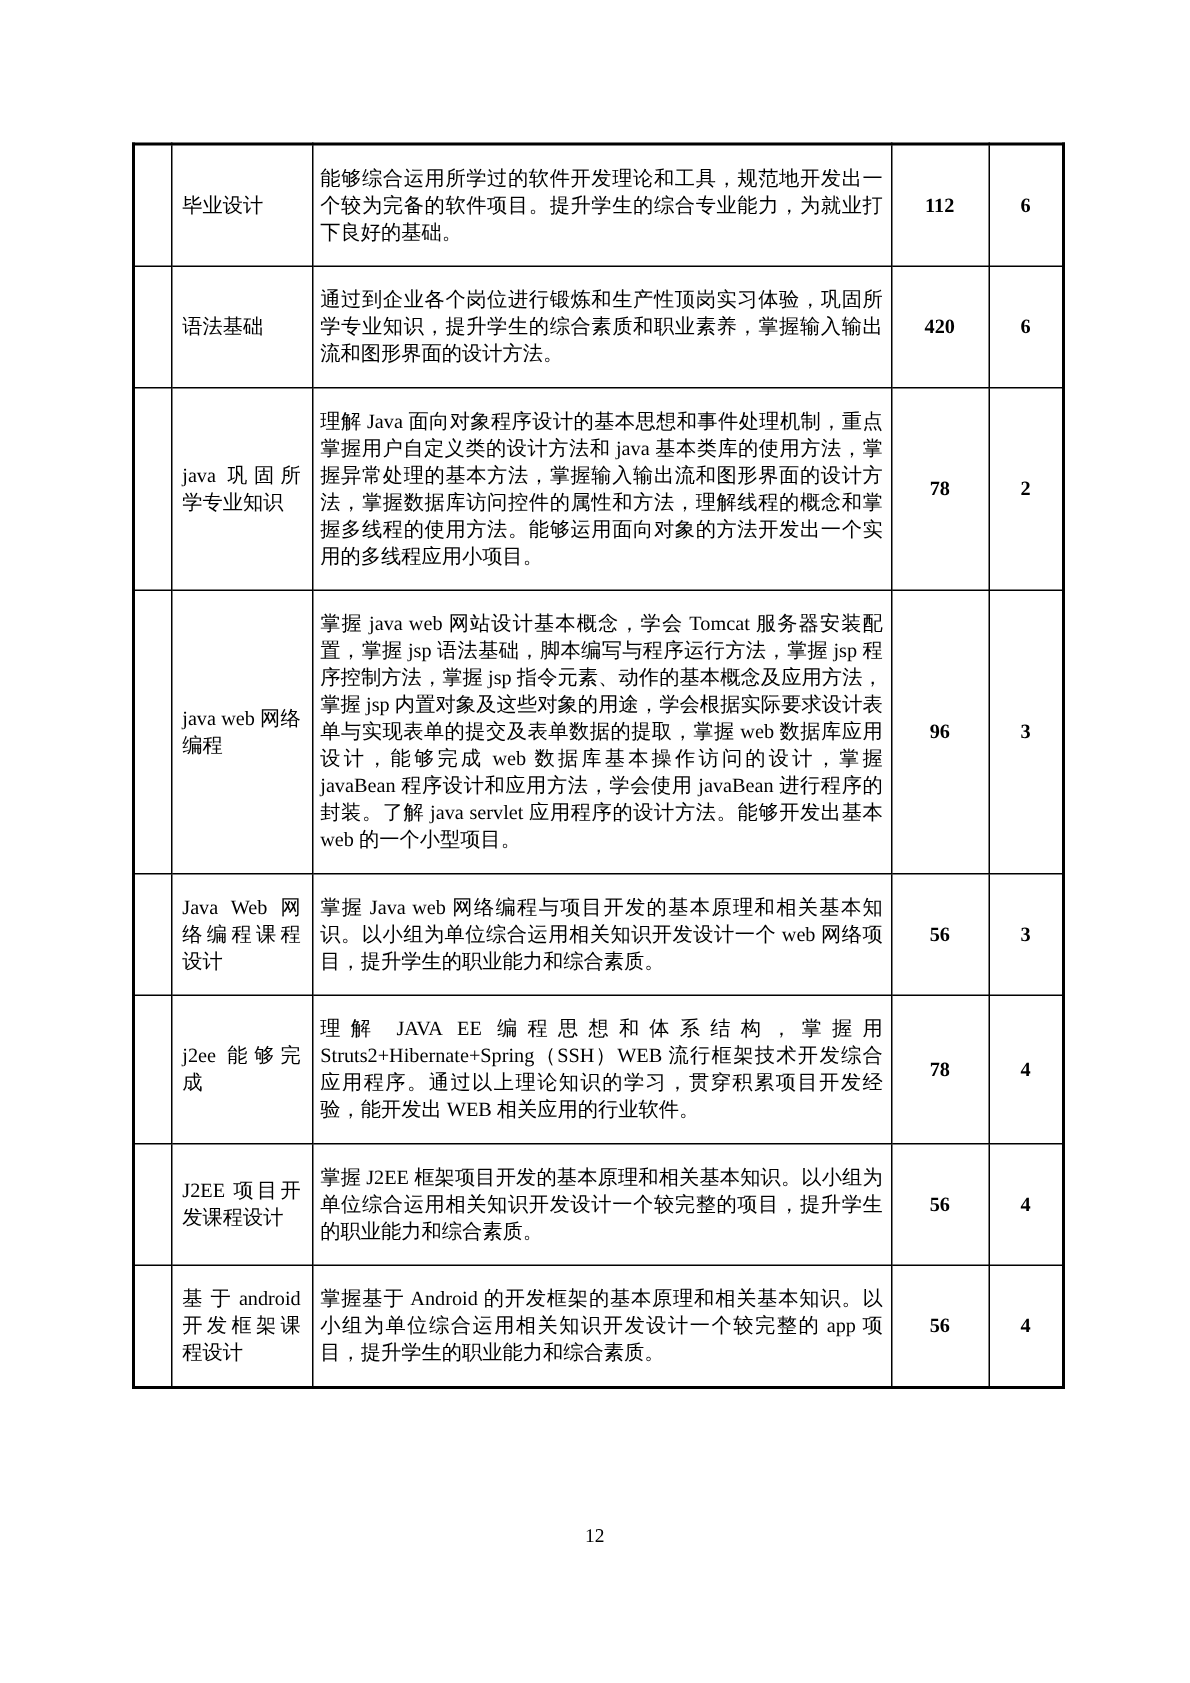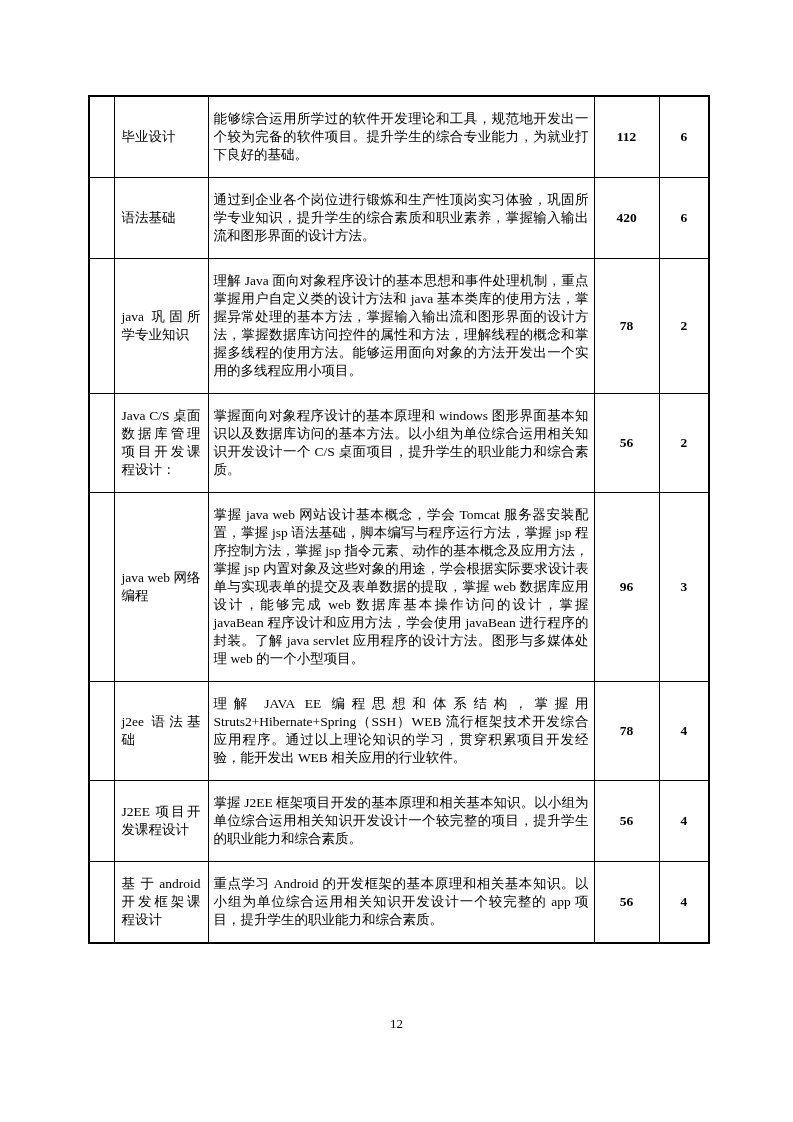--- a/index.html
+++ b/index.html
@@ -90,58 +90,58 @@
   </tr>
 
   <tr style="height: 105px;">
     <td class="cell-blank"></td>
     <td class="cell-name">java 巩固所学专业知识</td>
     <td class="cell-desc">理解 Java 面向对象程序设计的基本思想和事件处理机制，重点掌握用户自定义类的设计方法和 java 基本类库的使用方法，掌握异常处理的基本方法，掌握输入输出流和图形界面的设计方法，掌握数据库访问控件的属性和方法，理解线程的概念和掌握多线程的使用方法。能够运用面向对象的方法开发出一个实用的多线程应用小项目。</td>
     <td class="cell-hours">78</td>
     <td class="cell-credits">2</td>
   </tr>
 
-  <tr style="height: 77px;">
-    <td class="cell-blank"></td>
-    <td class="cell-name">Java C/S 桌面数据库管理项目开发课程设计：</td>
-    <td class="cell-desc">掌握面向对象程序设计的基本原理和 windows 图形界面基本知识以及数据库访问的基本方法。以小组为单位综合运用相关知识开发设计一个 C/S 桌面项目，提升学生的职业能力和综合素质。</td>
-    <td class="cell-hours">56</td>
-    <td class="cell-credits">2</td>
-  </tr>
 
   <tr style="height: 162px;">
     <td class="cell-blank"></td>
     <td class="cell-name">java web 网络编程</td>
-    <td class="cell-desc">掌握 java web 网站设计基本概念，学会 Tomcat 服务器安装配置，掌握 jsp 语法基础，脚本编写与程序运行方法，掌握 jsp 程序控制方法，掌握 jsp 指令元素、动作的基本概念及应用方法，掌握 jsp 内置对象及这些对象的用途，学会根据实际要求设计表单与实现表单的提交及表单数据的提取，掌握 web 数据库应用设计，能够完成 web 数据库基本操作访问的设计，掌握 javaBean 程序设计和应用方法，学会使用 javaBean 进行程序的封装。了解 java servlet 应用程序的设计方法。图形与多媒体处理 web 的一个小型项目。</td>
+    <td class="cell-desc">掌握 java web 网站设计基本概念，学会 Tomcat 服务器安装配置，掌握 jsp 语法基础，脚本编写与程序运行方法，掌握 jsp 程序控制方法，掌握 jsp 指令元素、动作的基本概念及应用方法，掌握 jsp 内置对象及这些对象的用途，学会根据实际要求设计表单与实现表单的提交及表单数据的提取，掌握 web 数据库应用设计，能够完成 web 数据库基本操作访问的设计，掌握 javaBean 程序设计和应用方法，学会使用 javaBean 进行程序的封装。了解 java servlet 应用程序的设计方法。能够开发出基本 web 的一个小型项目。</td>
     <td class="cell-hours">96</td>
     <td class="cell-credits">3</td>
   </tr>
 
+  <tr style="height: 58px;">
+    <td class="cell-blank"></td>
+    <td class="cell-name">Java Web 网络编程课程设计</td>
+    <td class="cell-desc">掌握 Java web 网络编程与项目开发的基本原理和相关基本知识。以小组为单位综合运用相关知识开发设计一个 web 网络项目，提升学生的职业能力和综合素质。</td>
+    <td class="cell-hours">56</td>
+    <td class="cell-credits">3</td>
+  </tr>
 
   <tr style="height: 75px;">
     <td class="cell-blank"></td>
-    <td class="cell-name">j2ee 语法基础</td>
+    <td class="cell-name">j2ee 能够完成</td>
     <td class="cell-desc">理解 JAVA EE 编程思想和体系结构，掌握用 Struts2+Hibernate+Spring（SSH）WEB 流行框架技术开发综合应用程序。通过以上理论知识的学习，贯穿积累项目开发经验，能开发出 WEB 相关应用的行业软件。</td>
     <td class="cell-hours">78</td>
     <td class="cell-credits">4</td>
   </tr>
 
   <tr style="height: 53px;">
     <td class="cell-blank"></td>
     <td class="cell-name">J2EE 项目开发课程设计</td>
     <td class="cell-desc">掌握 J2EE 框架项目开发的基本原理和相关基本知识。以小组为单位综合运用相关知识开发设计一个较完整的项目，提升学生的职业能力和综合素质。</td>
     <td class="cell-hours">56</td>
     <td class="cell-credits">4</td>
   </tr>
 
 
   <tr style="height: 55px;">
     <td class="cell-blank"></td>
     <td class="cell-name">基于android 开发框架课程设计</td>
-    <td class="cell-desc">重点学习 Android 的开发框架的基本原理和相关基本知识。以小组为单位综合运用相关知识开发设计一个较完整的 app 项目，提升学生的职业能力和综合素质。</td>
+    <td class="cell-desc">掌握基于 Android 的开发框架的基本原理和相关基本知识。以小组为单位综合运用相关知识开发设计一个较完整的 app 项目，提升学生的职业能力和综合素质。</td>
     <td class="cell-hours">56</td>
     <td class="cell-credits">4</td>
   </tr>
 
 
 </tbody>
   </table>
 
   <div class="page-number">12</div>
 

